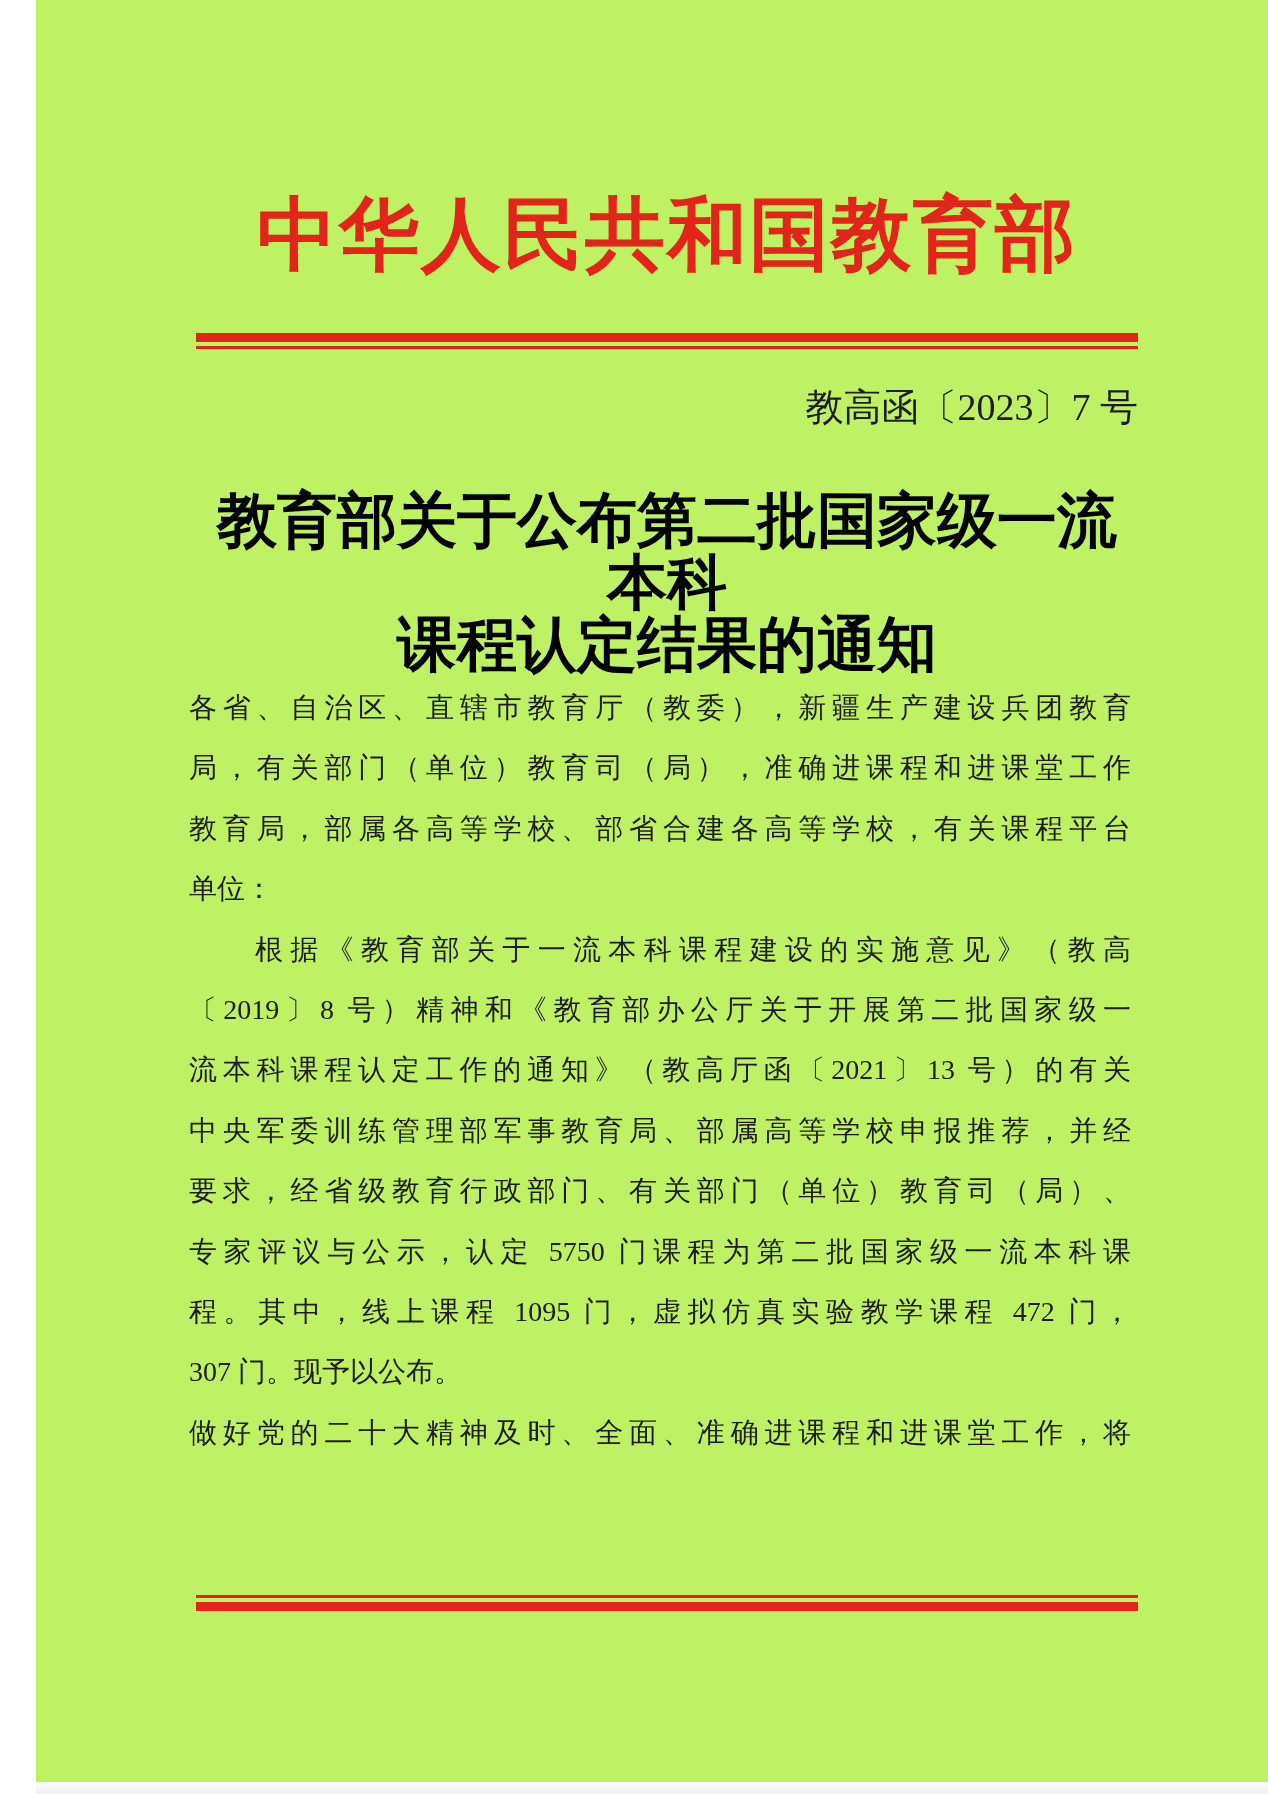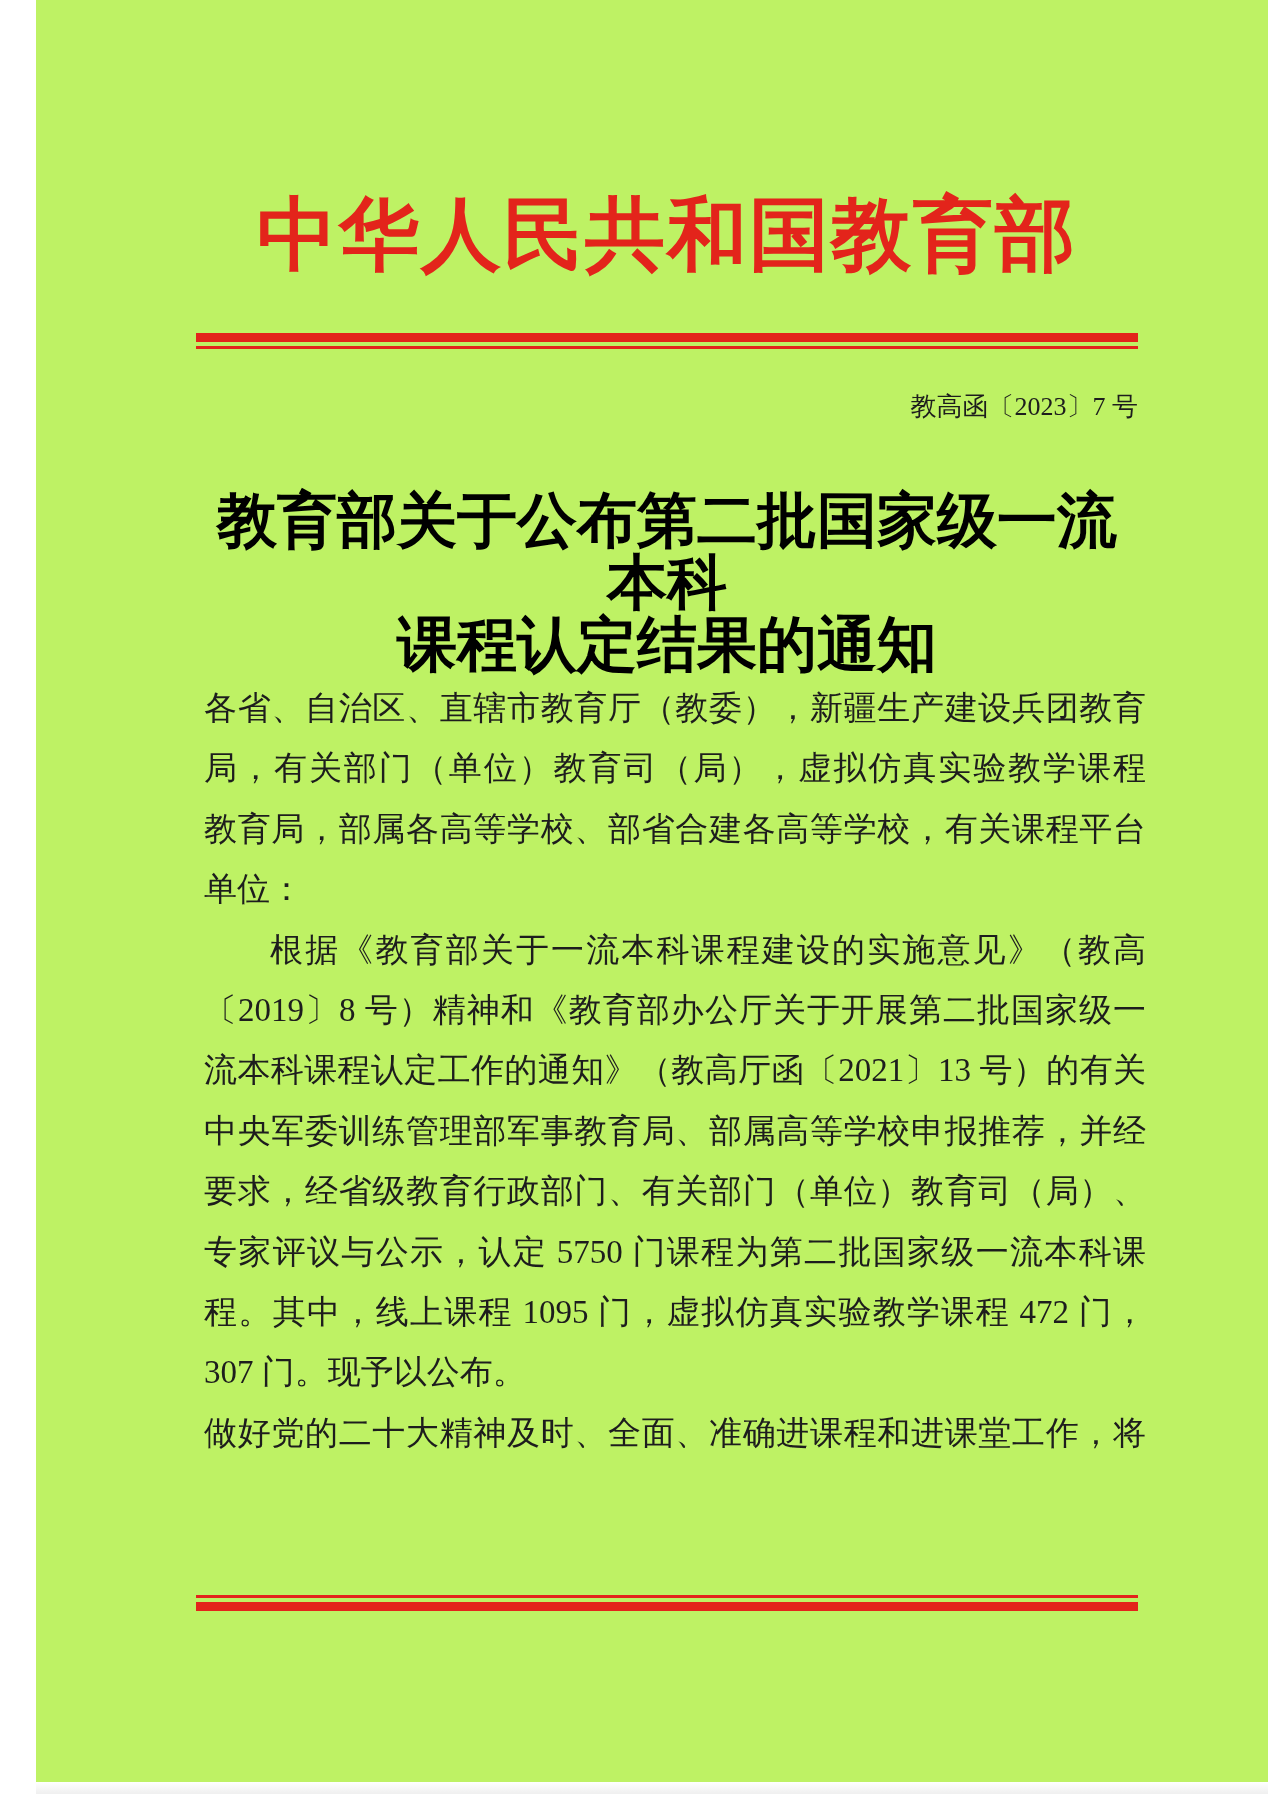--- a/index.html
+++ b/index.html
@@ -40,42 +40,42 @@
   .rule-thick { height: 9px; background: var(--red); }
   .rule-thin  { height: 3px; background: var(--red); }
   .rule-top .rule-thin { margin-top: 4px; }
   .rule-bottom .rule-thick { margin-top: 4px; }
   .doc-number {
     position: absolute;
     top: 385px;
     left: 160px;
     width: 942px;
     text-align: right;
-    font-size: 26px;
+    font-size: 38px;
     line-height: 44px;
     color: var(--text);
     white-space: nowrap;
   }
   .doc-title {
     position: absolute;
     top: 490px;
     left: 160px;
     width: 942px;
     text-align: center;
     font-weight: bold;
     font-size: 60px;
     line-height: 62px;
     color: #000000;
   }
   .body-text {
     position: absolute;
     top: 678px;
-    left: 168px;
+    left: 153px;
     width: 942px;
-    font-size: 33px;
+    font-size: 28px;
     color: var(--text);
   }
   .body-line {
     height: 60.4px;
     line-height: 60.4px;
     overflow: hidden;
     text-align: justify;
     text-align-last: justify;
   }
   .body-line.indent { text-indent: 66px; }
@@ -103,21 +103,21 @@
 
   <div class="doc-number">教高函〔2023〕7 号</div>
 
   <div class="doc-title">
     <div>教育部关于公布第二批国家级一流本科</div>
     <div>课程认定结果的通知</div>
   </div>
 
   <div class="body-text">
       <div class="body-line">各省、自治区、直辖市教育厅（教委），新疆生产建设兵团教育</div>
-      <div class="body-line">局，有关部门（单位）教育司（局），虚拟仿真实验教学课程</div>
+      <div class="body-line">局，有关部门（单位）教育司（局），准确进课程和进课堂工作</div>
       <div class="body-line">教育局，部属各高等学校、部省合建各高等学校，有关课程平台</div>
       <div class="body-line para-end">单位：</div>
       <div class="body-line indent">根据《教育部关于一流本科课程建设的实施意见》（教高</div>
       <div class="body-line">〔2019〕8 号）精神和《教育部办公厅关于开展第二批国家级一</div>
       <div class="body-line">流本科课程认定工作的通知》（教高厅函〔2021〕13 号）的有关</div>
       <div class="body-line">中央军委训练管理部军事教育局、部属高等学校申报推荐，并经</div>
       <div class="body-line">要求，经省级教育行政部门、有关部门（单位）教育司（局）、</div>
       <div class="body-line">专家评议与公示，认定 5750 门课程为第二批国家级一流本科课</div>
       <div class="body-line">程。其中，线上课程 1095 门，虚拟仿真实验教学课程 472 门，</div>
       <div class="body-line para-end">307 门。现予以公布。</div>

